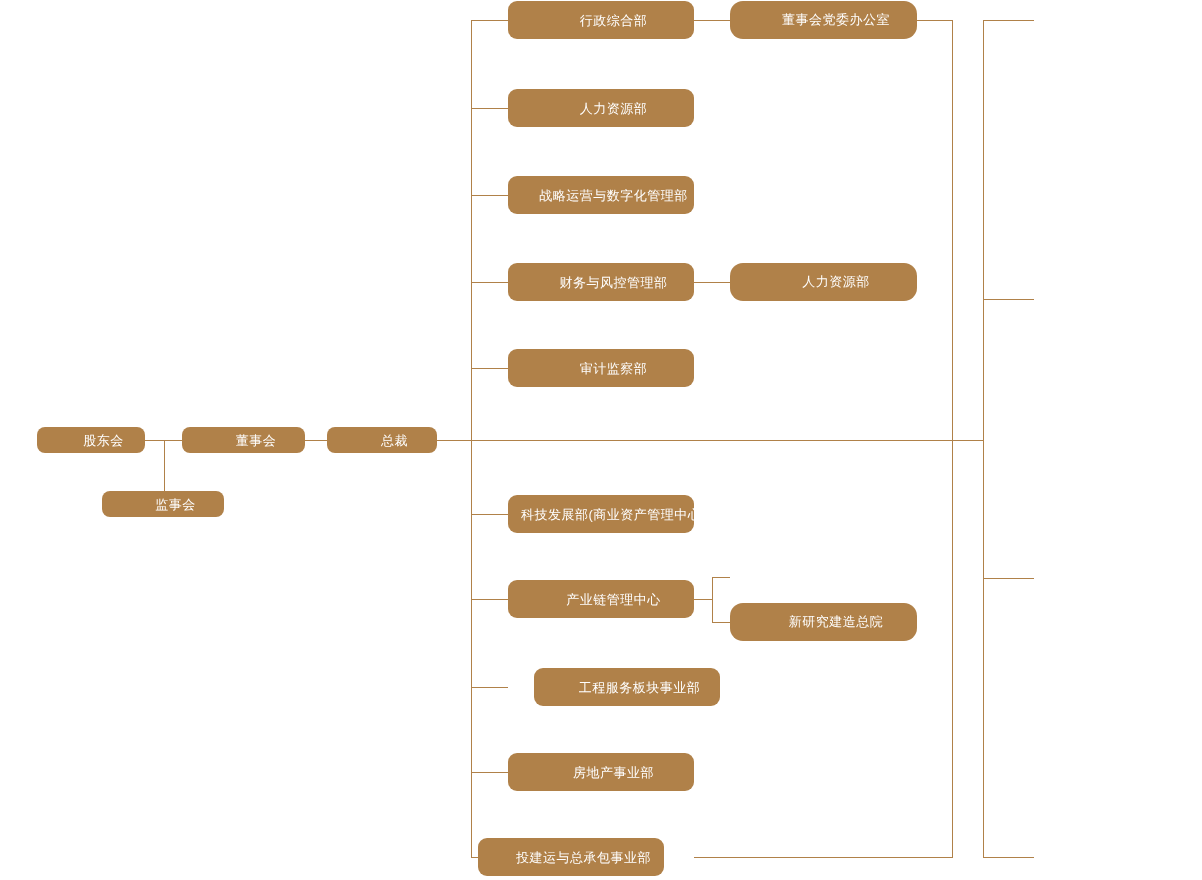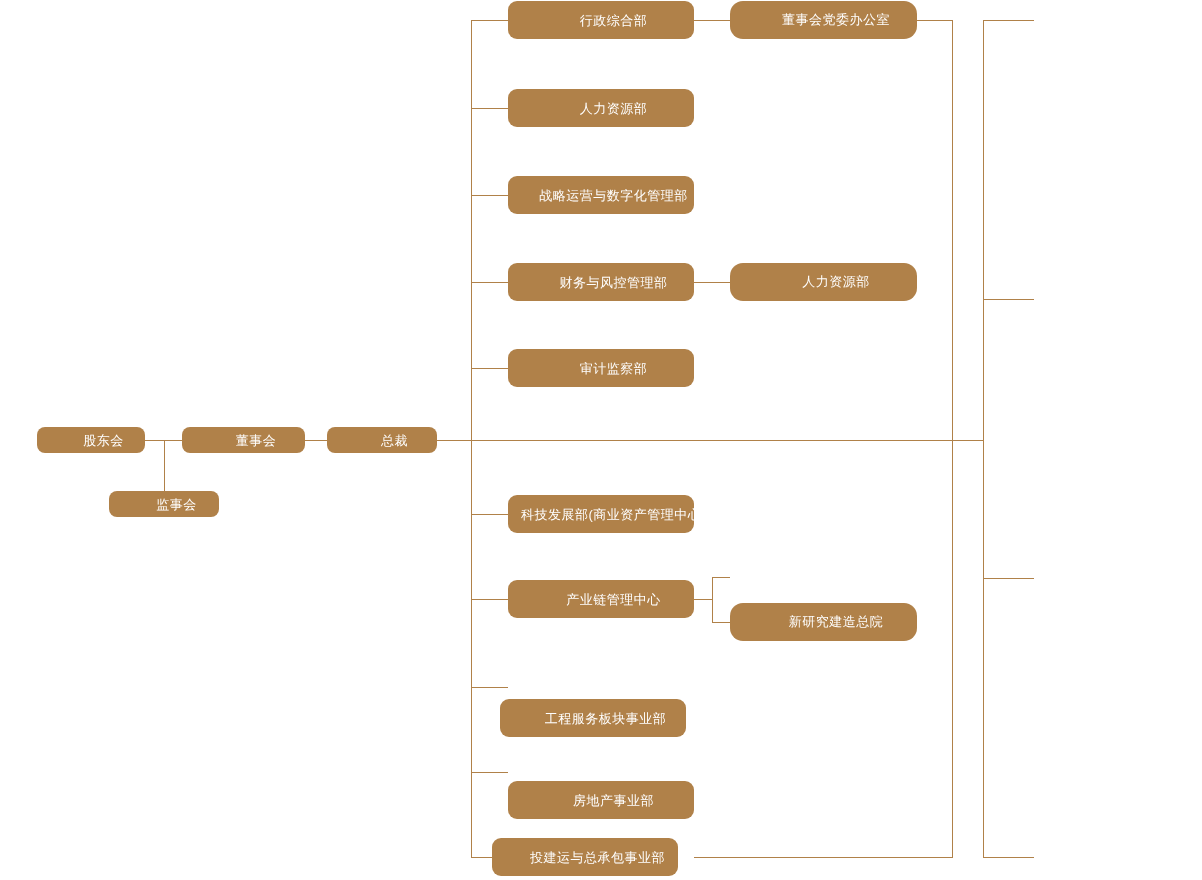--- a/index.html
+++ b/index.html
@@ -60,21 +60,21 @@
 
   <div class="node exec" style="left:37px;top:427px;width:108px;">
     <span>股东会</span>
   </div>
   <div class="node exec" style="left:182px;top:427px;width:123px;">
     <span>董事会</span>
   </div>
   <div class="node exec" style="left:327px;top:427px;width:110px;">
     <span>总裁</span>
   </div>
-  <div class="node exec" style="left:109px;top:491px;width:110px;">
+  <div class="node exec" style="left:102px;top:491px;width:122px;">
     <span>监事会</span>
   </div>
 
   <div class="node dept" style="left:508px;top:1px;">
     <span>行政综合部</span>
   </div>
   <div class="node dept" style="left:508px;top:89px;">
     <span>人力资源部</span>
   </div>
   <div class="node dept" style="left:508px;top:176px;">
@@ -85,27 +85,27 @@
   </div>
   <div class="node dept" style="left:508px;top:349px;">
     <span>审计监察部</span>
   </div>
   <div class="node dept" style="left:508px;top:495px;">
     <span>科技发展部(商业资产管理中心)</span>
   </div>
   <div class="node dept" style="left:508px;top:580px;">
     <span>产业链管理中心</span>
   </div>
-  <div class="node dept" style="left:500px;top:668px;margin-top:31px;">
+  <div class="node dept" style="left:534px;top:668px;">
     <span>工程服务板块事业部</span>
   </div>
-  <div class="node dept" style="left:508px;top:753px;margin-top:28px;">
+  <div class="node dept" style="left:508px;top:753px;">
     <span>房地产事业部</span>
   </div>
-  <div class="node dept" style="left:492px;top:838px;">
+  <div class="node dept" style="left:478px;top:838px;">
     <span>投建运与总承包事业部</span>
   </div>
 
   <div class="node rcol" style="left:730px;top:1px;">
     <span>董事会党委办公室</span>
   </div>
   <div class="node rcol" style="left:730px;top:263px;">
     <span>人力资源部</span>
   </div>
   <div class="node rcol" style="left:730px;top:603px;">

